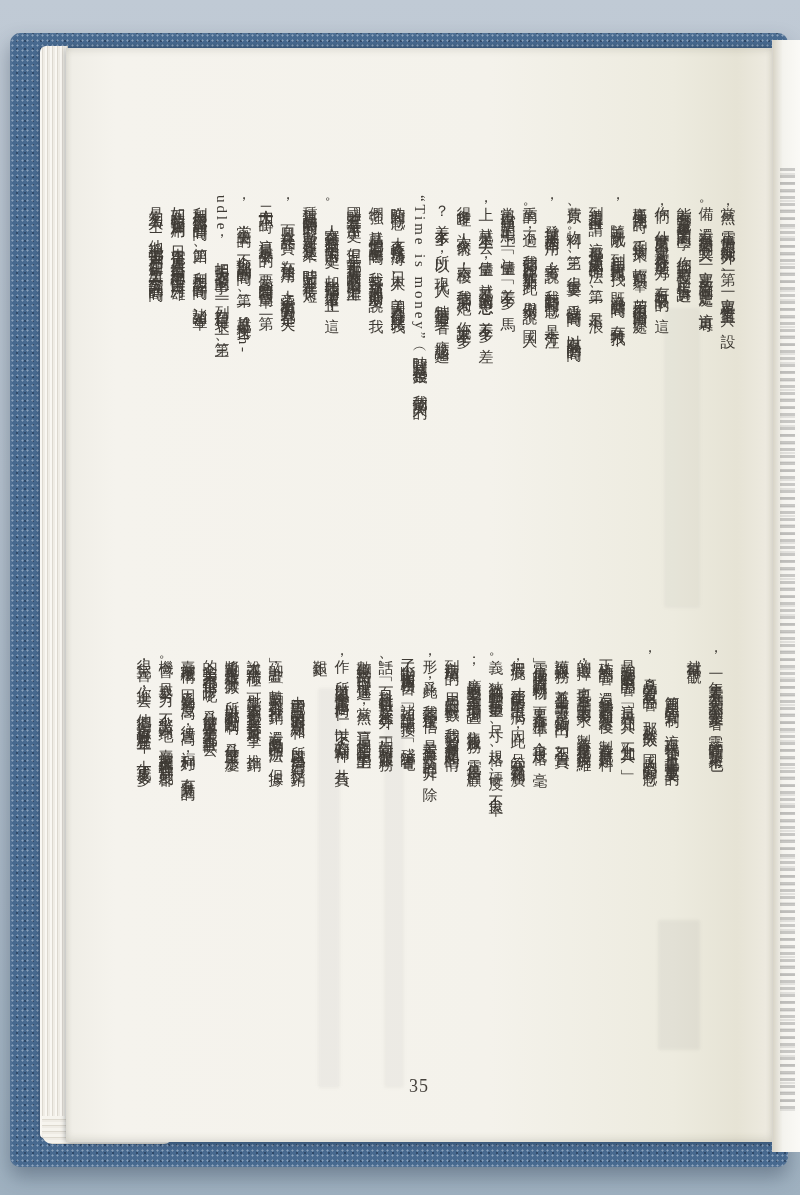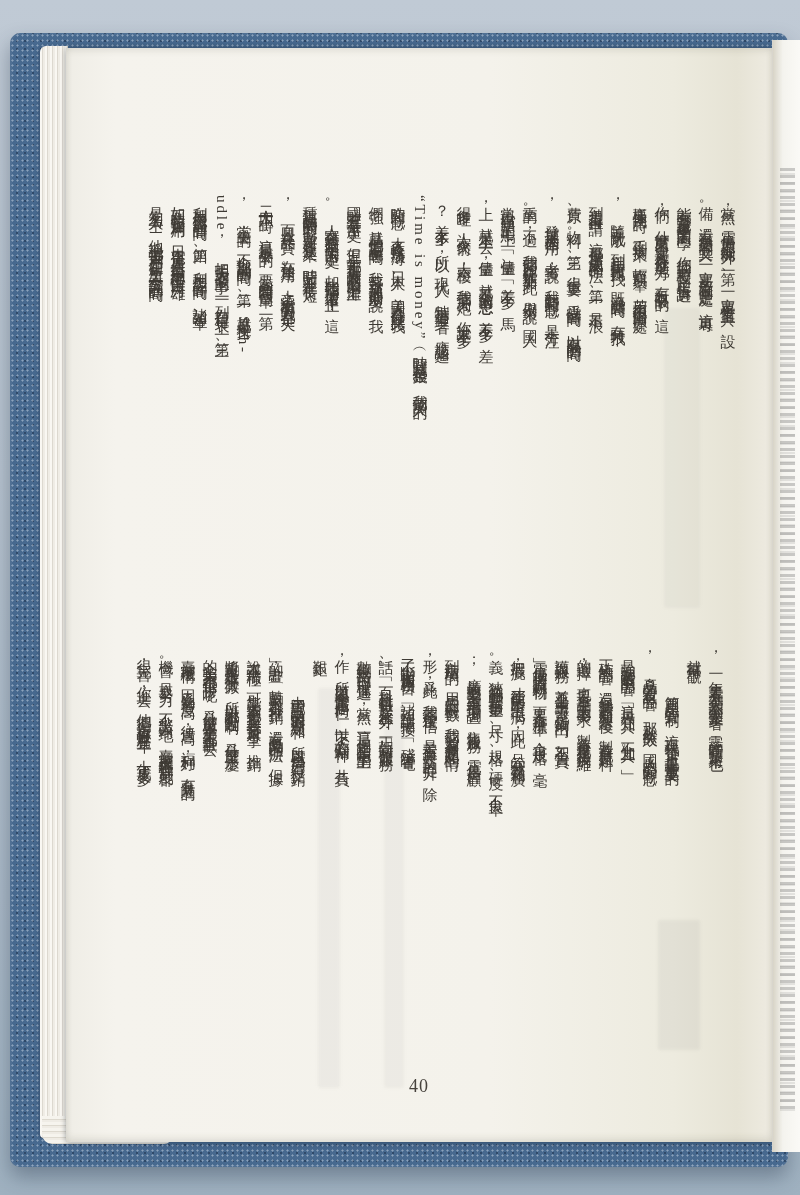--- a/index.html
+++ b/index.html
@@ -149,20 +149,20 @@
         <div class="col">　　由於電話申裝的日漸緩和，所以電信局已有「促銷</div>
         <div class="col">」的計畫，鼓勵員工對外推銷，還有獎勵的辦法，但據</div>
         <div class="col">說並不積極，可能是大家抱着反正我有薪水可拿，推銷</div>
         <div class="col">獎勵更是微乎其微，所以誰都不起勁啊。爲什麼王永慶</div>
         <div class="col">的企業大家都很「拼」呢？爲什麼大學畢業生都喜歡去</div>
         <div class="col">臺塑機構？因爲知名度高，待遇高，福利好，有升遷的</div>
         <div class="col">機會。只要努力，不愁出人頭地。臺塑機構各種制度都</div>
         <div class="col">很完善，你進去，他們會告訴你服務五年、十年成長多</div>
       </div>
 
-    <div class="page-number">40</div>
+    <div class="page-number">35</div>
   </div>
 
   <div class="facing">
     <div class="ghost"></div>
   </div>
 
 </div>
 
 </body></html>

